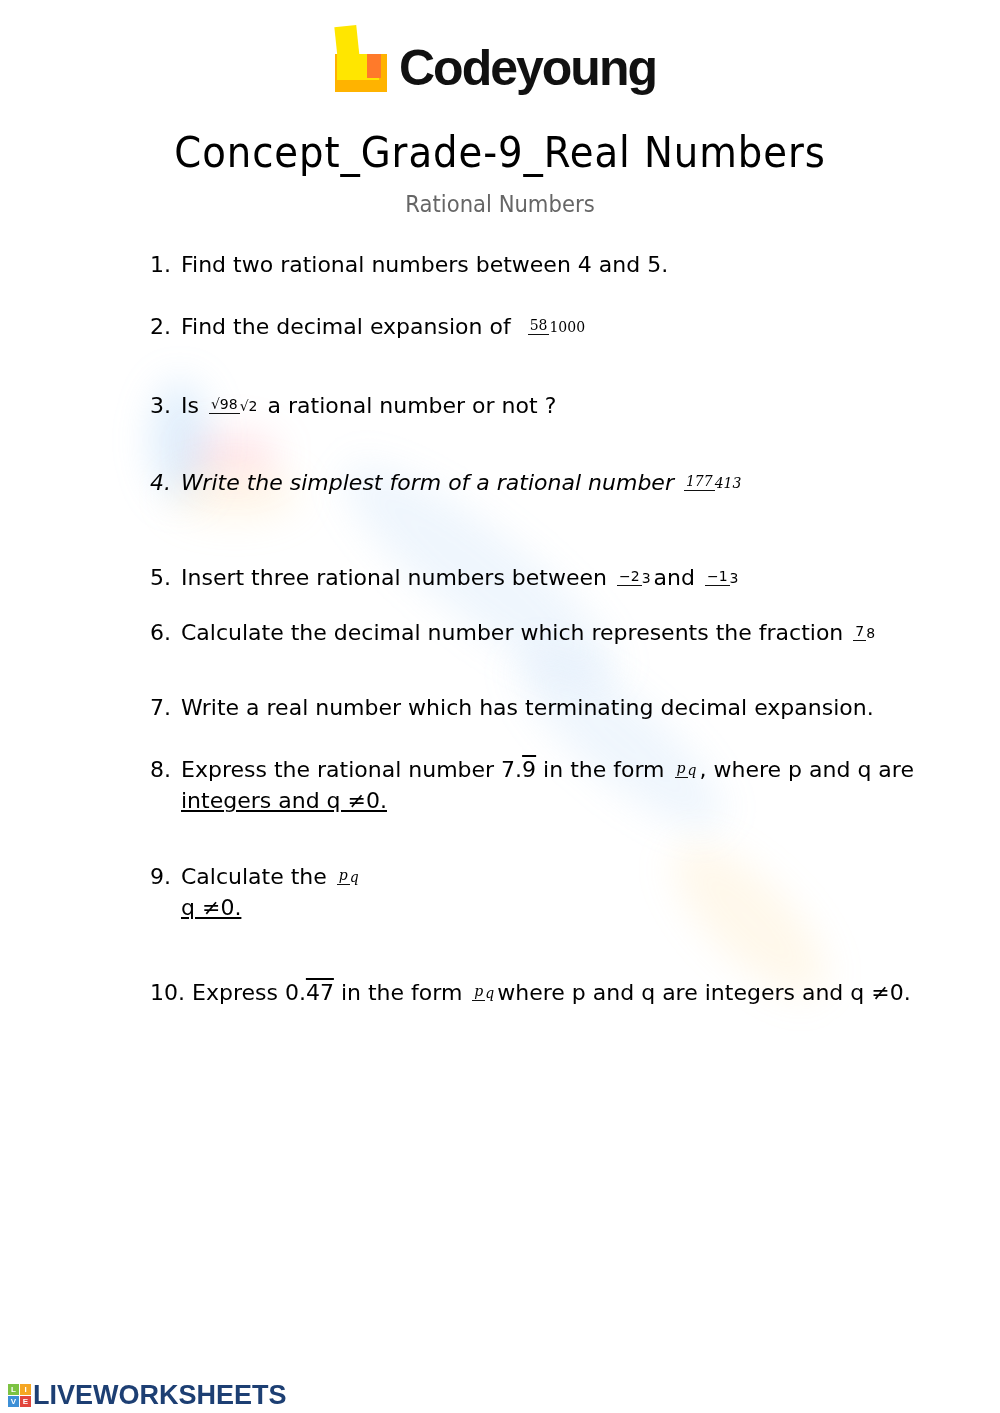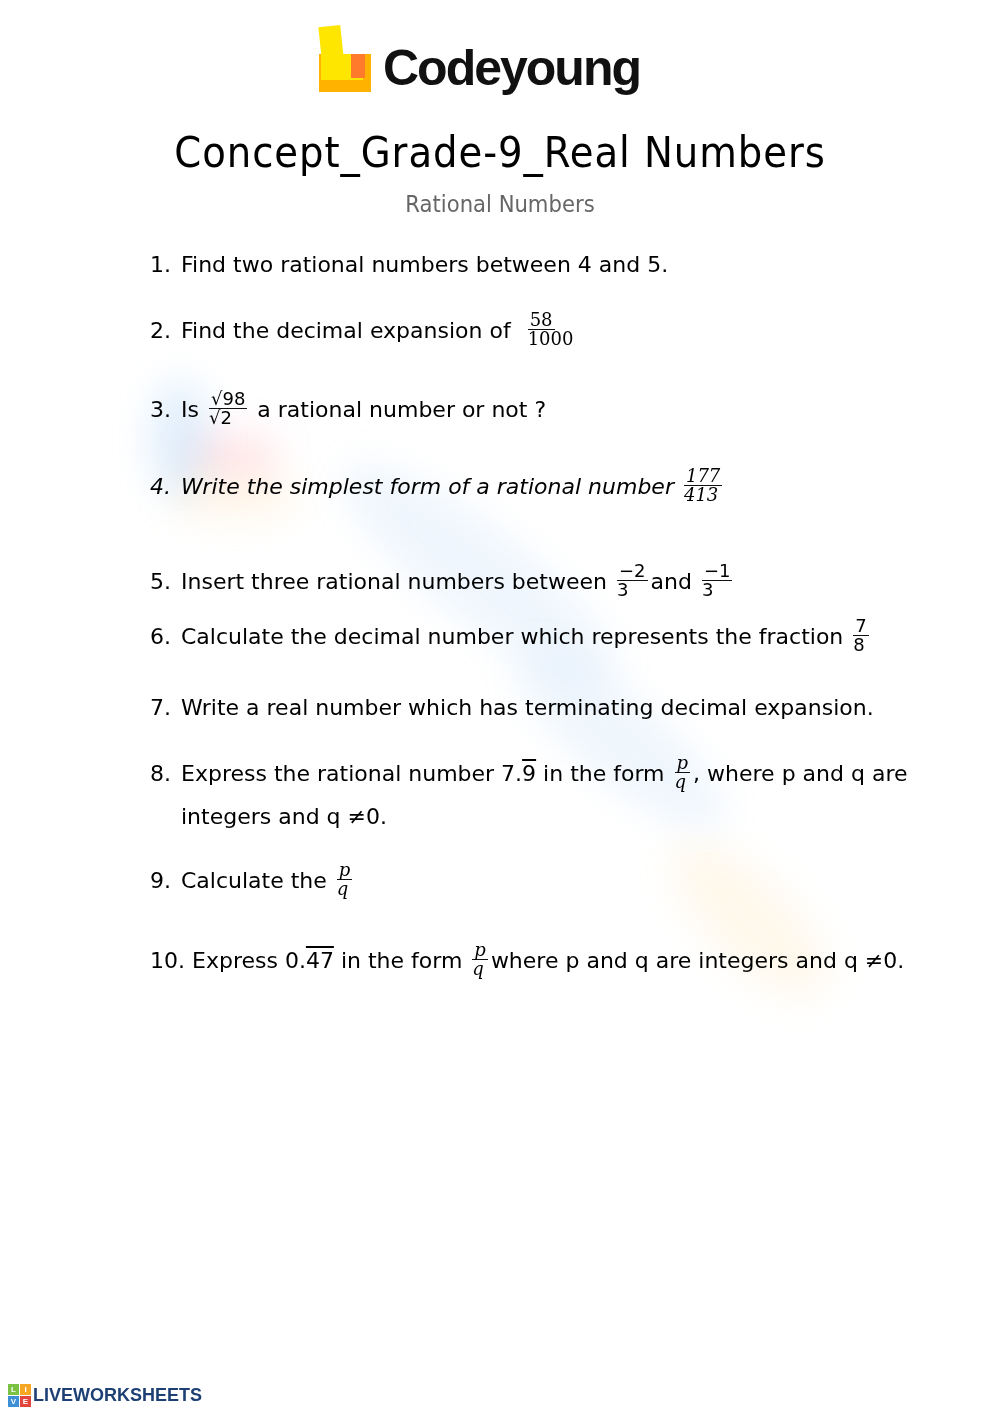--- a/index.html
+++ b/index.html
@@ -1,39 +1,39 @@
 <!DOCTYPE html>
 <html><head>
 <meta charset="utf-8">
 <style>
   html, body { margin: 0; padding: 0; background: #ffffff; }
   body { width: 1000px; height: 1413px; position: relative; overflow: hidden; font-family: "DejaVu Sans", sans-serif; color: #111; }
   .watermark { position: absolute; left: 150px; top: 360px; width: 700px; height: 680px; pointer-events: none; }
   .watermark .blob { position: absolute; border-radius: 50%; filter: blur(18px); }
-  .logo { position: absolute; left: 317px; top: 24px; width: 340px; height: 80px; }
+  .logo { position: absolute; left: 333px; top: 24px; width: 340px; height: 80px; }
   .logo .mark { position: absolute; left: 0; top: 0; width: 56px; height: 72px; }
   .logo .mark .y1 { position: absolute; left: 4px; top: 2px; width: 22px; height: 52px; background: #ffe600; transform: rotate(-6deg); }
   .logo .mark .y2 { position: absolute; left: 2px; top: 30px; width: 52px; height: 38px; background: #ffb300; }
   .logo .mark .y3 { position: absolute; left: 4px; top: 30px; width: 42px; height: 26px; background: #ffe600; }
   .logo .mark .o1 { position: absolute; left: 34px; top: 30px; width: 14px; height: 24px; background: #ff7a2a; }
   .logo .word { position: absolute; left: 66px; top: 14px; font-family: "Liberation Sans", sans-serif; font-weight: bold; font-size: 50px; letter-spacing: -2px; color: #111; line-height: 60px; }
   .title { position: absolute; left: 0; width: 1000px; top: 128px; text-align: center; font-family: "DejaVu Sans", sans-serif; font-size: 42px; letter-spacing: 1px; color: #000; transform: scaleX(0.92); }
   .subtitle { position: absolute; left: 0; width: 1000px; top: 191px; text-align: center; font-size: 23px; color: #666; transform: scaleX(0.92); }
   .q { position: absolute; left: 150px; font-size: 22px; color: #000000; white-space: nowrap; transform-origin: left center; }
   .q .num { display: inline-block; width: 31px; }
-  .q .cont { padding-left: 31px; display: block; margin-top: 12px; }
-  .frac { display: inline-flex; flex-direction: column; align-items: flex-start; vertical-align: middle; font-family: "DejaVu Serif", serif; font-size: 18px; line-height: 16px; margin: 0 3px; position: relative; top: -2px; }
+  .q .cont { padding-left: 31px; display: block; margin-top: 6px; text-decoration: underline; }
+  .frac { display: inline-flex; flex-direction: row; align-items: center; vertical-align: middle; font-family: "DejaVu Serif", serif; font-size: 14px; line-height: 16px; margin: 0 3px; position: relative; top: -2px; }
   .frac .n { border-bottom: 1.3px solid #111; padding: 0 2px 1px 2px; }
   .frac .d { padding-top: 1px; }
   .frac.it { font-style: italic; }
   .over { text-decoration: overline; }
   .footer { position: absolute; left: 8px; top: 1380px; height: 30px; display: flex; align-items: center; }
   .footer .blocks { display: grid; grid-template-columns: 11px 11px; grid-template-rows: 11px 11px; gap: 1px; margin-right: 2px; }
   .footer .blocks span { display: flex; align-items: center; justify-content: center; font-size: 8px; font-weight: bold; color: #fff; font-family: "Liberation Sans", sans-serif; }
-  .footer .brand { font-family: "Liberation Sans", sans-serif; font-weight: bold; font-size: 18px; color: #1d3f73; letter-spacing: 0px; }
+  .footer .brand { font-family: "Liberation Sans", sans-serif; font-weight: bold; font-size: 27px; color: #1d3f73; letter-spacing: 0px; }
 </style>
 </head>
 <body>
 
 <div class="watermark">
   <div class="blob" style="left:0;top:20px;width:60px;height:120px;background:rgba(120,180,240,0.22);"></div>
   <div class="blob" style="left:40px;top:70px;width:90px;height:50px;background:rgba(255,130,150,0.18);"></div>
   <div class="blob" style="left:20px;top:110px;width:130px;height:50px;background:rgba(255,210,140,0.18);"></div>
   <div class="blob" style="left:160px;top:170px;width:340px;height:90px;background:rgba(120,180,240,0.12);transform:rotate(38deg);"></div>
   <div class="blob" style="left:340px;top:340px;width:260px;height:80px;background:rgba(120,180,240,0.12);transform:rotate(40deg);"></div>
@@ -115,23 +115,24 @@
     </span><span>, where p and q are</span>
   <span class="cont">integers and q ≠0.</span>
 </div>
 
 <div class="q" style="top:864px;">
   <span class="num">9.</span><span>Calculate the</span>
   <span class="frac it">
       <span class="n">p</span>
       <span class="d">q</span>
     </span>
+  <span class="cont">q ≠0.</span>
 </div>
 
-<div class="q" style="top:944px;">
+<div class="q" style="top:980px;">
   <span class="num" style="width:42px;">10.</span><span>Express 0.</span><span class="over">47</span>
   <span>in the form</span>
   <span class="frac it">
       <span class="n">p</span>
       <span class="d">q</span>
     </span><span>where p and q are integers and q ≠0.</span>
 </div>
 
 <div class="footer">
   <div class="blocks">

